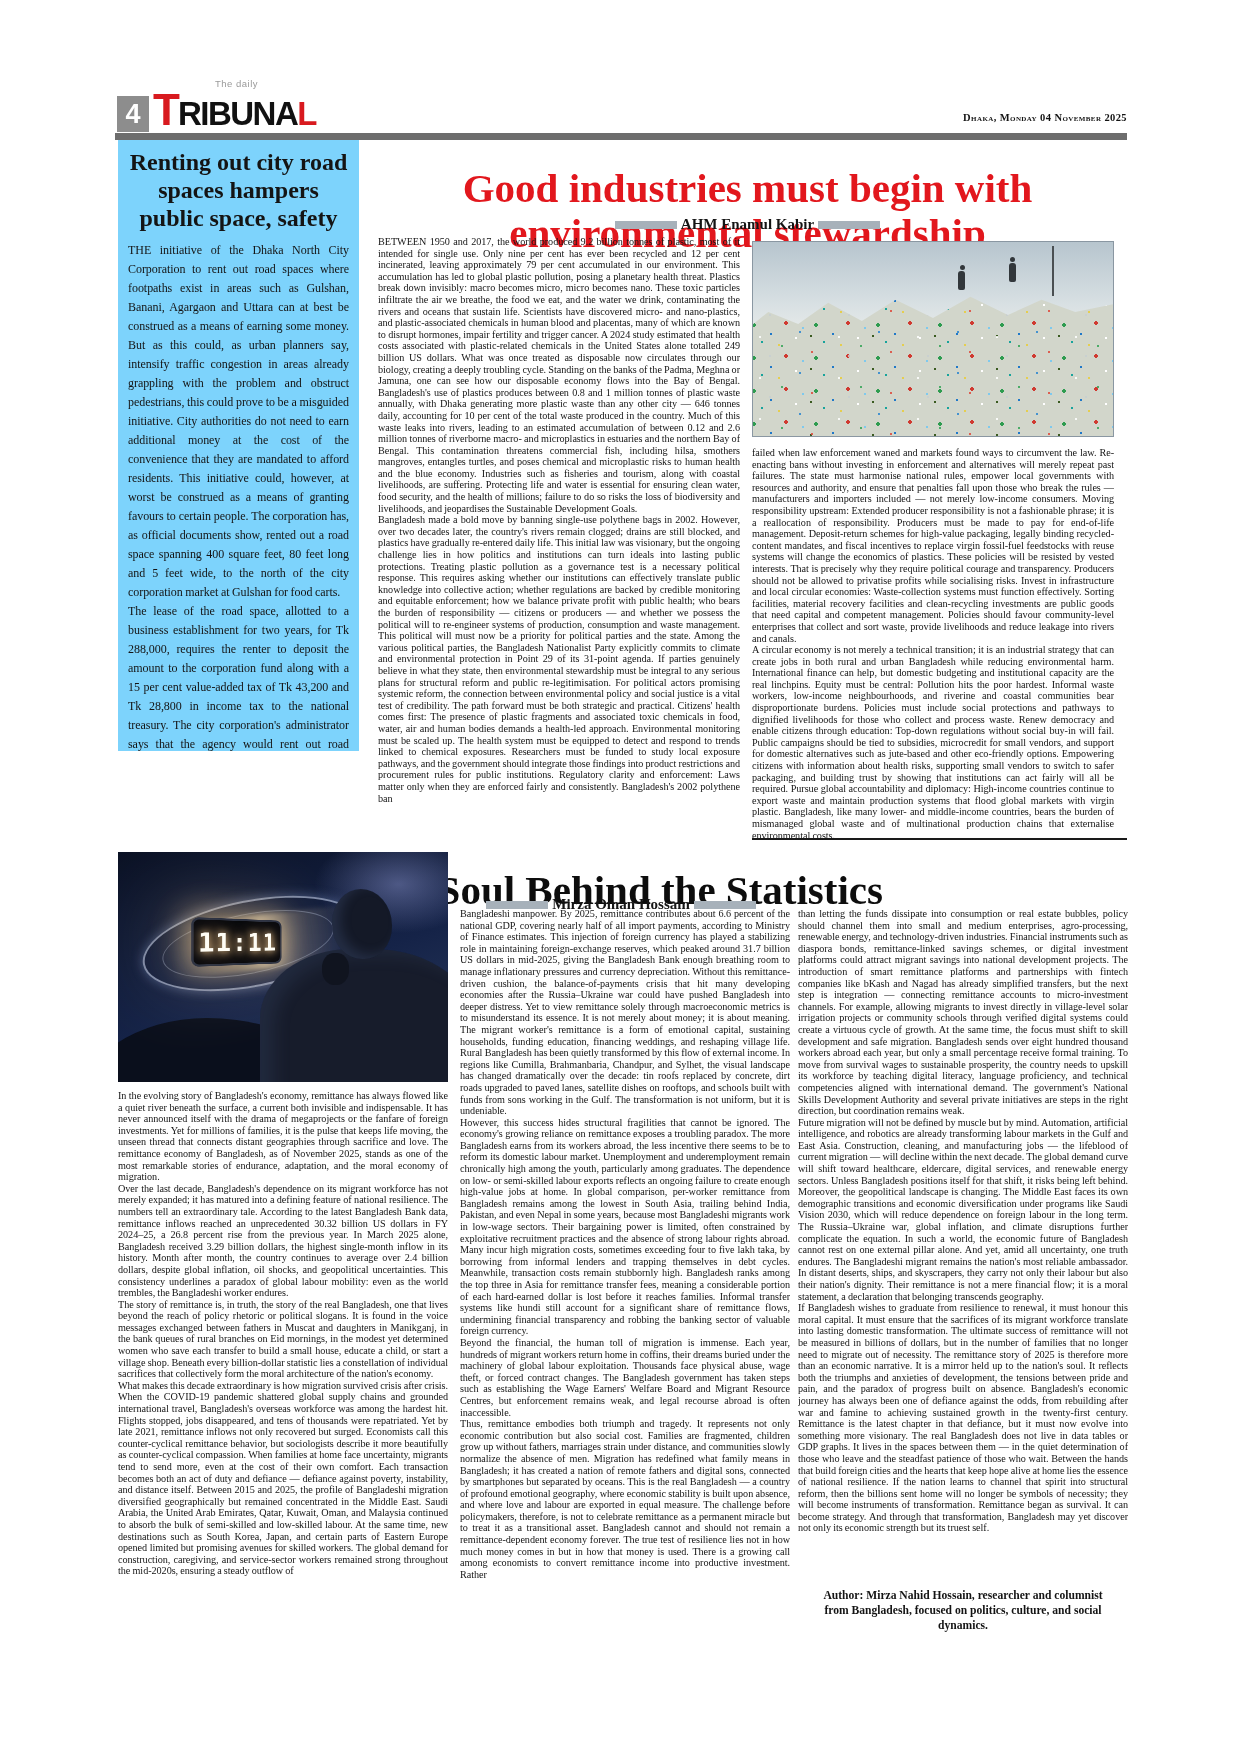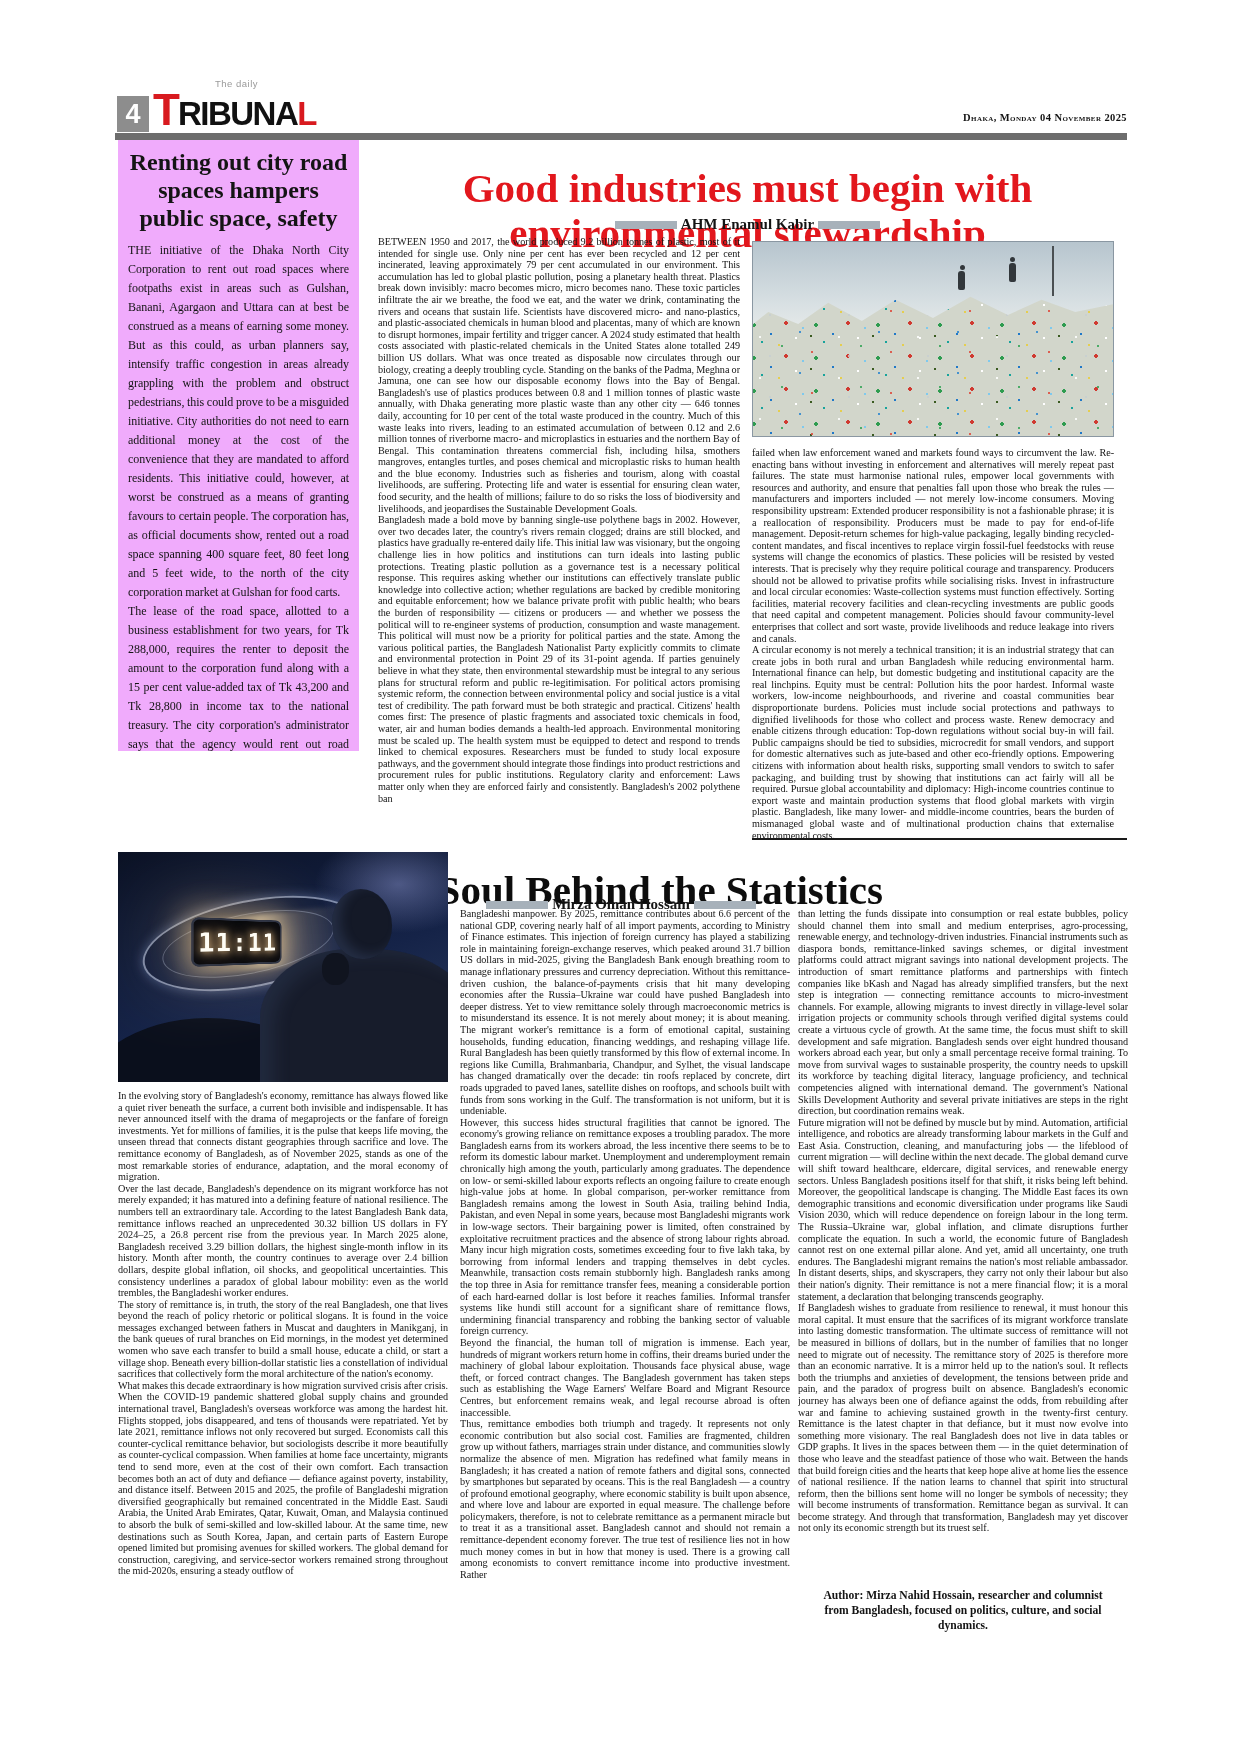--- a/index.html
+++ b/index.html
@@ -30,21 +30,21 @@
   }
   .dateline {
     position:absolute; right:0; bottom:9px; font-size:10.5px; font-weight:bold;
     font-variant:small-caps; letter-spacing:.4px;
   }
   .header-rule { position:absolute; left:115px; top:133px; width:1012px; height:7px; background:#6d6d6d; }
 
   
   .lead-box {
     position:absolute; left:118px; top:140px; width:241px; height:611px;
-    background:#f0abfc; padding:6px 10px; box-sizing:border-box; overflow:hidden;
+    background:#7dd3fc; padding:6px 10px; box-sizing:border-box; overflow:hidden;
   }
   .lead-headline { text-align:center; font-size:24px; line-height:1.17; margin:2px 0 9px 0; }
   .lead-body {
     text-align:justify; font-size:12px; line-height:19px;
     letter-spacing:-0.05px; word-spacing:-0.4px; white-space:pre-line;
   }
 
   
   .main-headline {
     position:absolute; left:368px; top:139px; width:759px; text-align:center;

